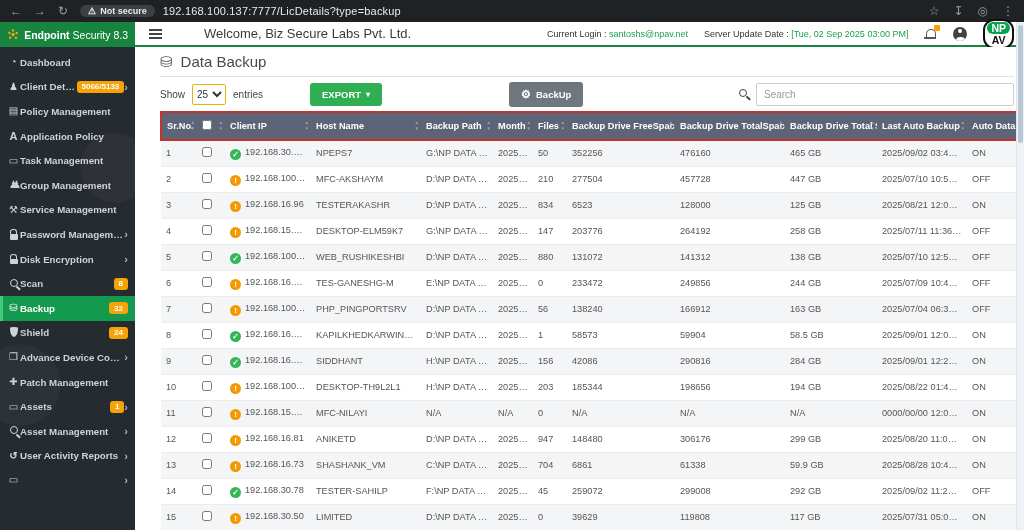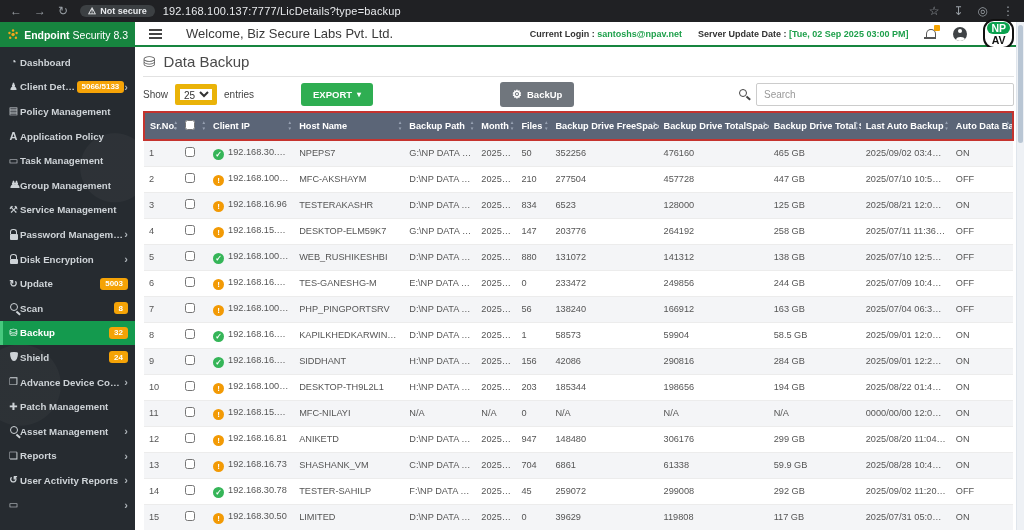--- a/index.html
+++ b/index.html
@@ -12,25 +12,25 @@
   .notsec { display:flex; align-items:center; gap:4px; background:#3c4043; border-radius:9px; padding:1px 8px; color:#e8eaed; font-size:9px; font-weight:bold; }
   .warn-glyph { font-size:9px; color:#e8eaed; }
   .url-text { color:#e8eaed; font-size:11px; letter-spacing:.2px; }
   .browser-right { display:flex; align-items:center; gap:14px; }
 
   
   .app-header { height:25px; display:flex; }
   .brand { width:135px; background:#17853f; color:#fff; display:flex; align-items:center; gap:5px; padding:0 7px; flex-shrink:0; }
   .brand-text { font-size:10.5px; white-space:nowrap; }
   .brand-text b { font-weight:bold; }
-  .header-main { flex:1; background:#fff; border-bottom:2px solid #17853f; display:flex; align-items:center; gap:14px; padding:0 10px; }
+  .header-main { flex:1; background:#fff; border-bottom:2px solid #17853f; display:flex; align-items:center; gap:32px; padding:0 10px; }
   .hamb { width:13px; height:2px; background:#444; box-shadow:0 -4px 0 #444, 0 4px 0 #444; margin-left:4px; cursor:pointer; }
   .welcome { font-size:13px; color:#3a3a3a; margin-left:10px; }
   .header-right { margin-left:auto; display:flex; align-items:center; gap:16px; }
-  .login-pair { font-size:9px; font-weight:bold; color:#333; white-space:nowrap; }
+  .login-pair { font-size:9px; font-weight:normal; color:#333; white-space:nowrap; }
   .login-pair .val { color:#1fa04c; }
   .bell { position:relative; width:13px; height:12px; cursor:pointer; }
   .bell::before { content:""; position:absolute; left:2px; top:1px; width:8px; height:7px; border:1.5px solid #555; border-bottom:none; border-radius:5px 5px 0 0; }
   .bell::after { content:""; position:absolute; left:0; bottom:1px; width:12px; height:1.5px; background:#555; }
   .bell-badge { position:absolute; top:-3px; right:-3px; width:6px; height:6px; background:#f5a300; border-radius:1px; }
   .person { width:14px; height:14px; border-radius:50%; background:#3f4346; position:relative; overflow:hidden; cursor:pointer; }
   .person::before { content:""; position:absolute; top:2.5px; left:5px; width:4px; height:4px; background:#fff; border-radius:50%; }
   .person::after { content:""; position:absolute; bottom:-2px; left:2.5px; width:9px; height:6px; background:#fff; border-radius:50% 50% 0 0; }
   .npav { border:2px solid #101010; border-radius:11px; background:#fff; display:flex; align-items:center; padding:1px 2px; font-weight:bold; font-size:10.5px;flex-direction:column; }
   .npav .np { background:#0aa14e; color:#fff; border-radius:8px; padding:0 4px; }
@@ -64,28 +64,28 @@
   .ico-history::before { content:"↺"; font-weight:bold; }
   .ico-lock { display:inline-block; }
   .ico-lock::before { content:""; display:block; width:5px; height:4px; border:1.3px solid currentColor; border-bottom:none; border-radius:3px 3px 0 0; margin:0 auto; }
   .ico-lock::after { content:""; display:block; width:8px; height:5.5px; background:currentColor; border-radius:1px; margin:0 auto; }
   .ico-shield::before { content:""; display:inline-block; width:8px; height:9.5px; background:currentColor; border-radius:50% 50% 50% 50% / 14% 14% 86% 86%; }
   .ico-search { position:relative; }
   .ico-search::before { content:""; display:inline-block; width:6px; height:6px; border:1.4px solid currentColor; border-radius:50%; }
   .ico-search::after { content:""; position:absolute; width:4.5px; height:1.5px; background:currentColor; transform:rotate(42deg); bottom:0; right:0; }
 
   
-  .main { flex:1; background:#fff; overflow:hidden; padding:0 10px 0 8px; position:relative; }
+  .main { flex:1; background:#fff; overflow:hidden; padding:0 10px 0 25px; position:relative; }
   .page-title-row { height:30px; display:flex; align-items:center; gap:8px; border-bottom:1px solid #e2e2e2; }
   .title-icon { font-size:15px; color:#5a5a5a; }
   .page-title { font-size:15px; color:#4a4a4a; }
 
   .toolbar { height:30px; display:flex; align-items:center; gap:7px; margin-top:2px; }
   .tb-label { font-size:10px; color:#444; }
-  .page-size { height:21px; font-size:10px; border:5px solid #eab308; border-radius:2px; color:#333; background:#fff; }
+  .page-size { height:21px; font-size:10px; border:1px solid #eab308; border-radius:2px; color:#333; background:#fff; }
   .btn { border:none; border-radius:3px; color:#fff; font-size:9.5px; font-weight:bold; padding:6px 12px; cursor:pointer; display:flex; align-items:center; gap:5px; font-family:inherit; }
   .btn-export { background:#2fae52; margin-left:40px; }
   .btn-export::after { content:"▾"; font-size:8px; }
   .btn-backup { background:#70767d; margin-left:120px; }
   .gear-icon::before { content:"⚙"; font-size:11px; }
   .search-wrap { margin-left:auto; display:flex; align-items:center; gap:6px; }
   .search-input { width:258px; height:23px; border:1px solid #ccc; border-radius:2px; font-size:10px; padding:0 7px; color:#444; font-family:inherit; }
   .search-input::placeholder { color:#999; }
   .mag { position:relative; width:11px; height:11px; color:#444; }
   .mag::before { content:""; position:absolute; top:0; left:0; width:6px; height:6px; border:1.6px solid currentColor; border-radius:50%; }
@@ -206,25 +206,20 @@
         <span class="ico ico-lock"></span>
         <span class="side-label">Password Management</span>
         <span class="chev"></span>
       </div>
       <div class="side-item">
         <span class="ico ico-lock"></span>
         <span class="side-label">Disk Encryption</span>
         <span class="chev"></span>
       </div>
       <div class="side-item">
-        <span class="ico ico-refresh"></span>
-        <span class="side-label">Update</span>
-        <span class="badge">5003</span>
-      </div>
-      <div class="side-item">
         <span class="ico ico-search"></span>
         <span class="side-label">Scan</span>
         <span class="badge">8</span>
       </div>
       <div class="side-item active">
         <span class="ico ico-backup-db"></span>
         <span class="side-label">Backup</span>
         <span class="badge">32</span>
       </div>
       <div class="side-item">
@@ -235,27 +230,28 @@
       <div class="side-item">
         <span class="ico ico-device"></span>
         <span class="side-label">Advance Device Control</span>
         <span class="chev"></span>
       </div>
       <div class="side-item">
         <span class="ico ico-patch"></span>
         <span class="side-label">Patch Management</span>
       </div>
       <div class="side-item">
+        <span class="ico ico-monitor"></span>
+        <span class="side-label">Assets</span>
+        <span class="badge">1</span>
+        <span class="chev"></span>
+      </div>
+      <div class="side-item">
         <span class="ico ico-search"></span>
         <span class="side-label">Asset Management</span>
-        <span class="chev"></span>
-      </div>
-      <div class="side-item">
-        <span class="ico ico-reports"></span>
-        <span class="side-label">Reports</span>
         <span class="chev"></span>
       </div>
       <div class="side-item">
         <span class="ico ico-history"></span>
         <span class="side-label">User Activity Reports</span>
         <span class="chev"></span>
       </div>
       <div class="side-item">
         <span class="ico ico-monitor"></span>
         <span class="side-label"></span>

